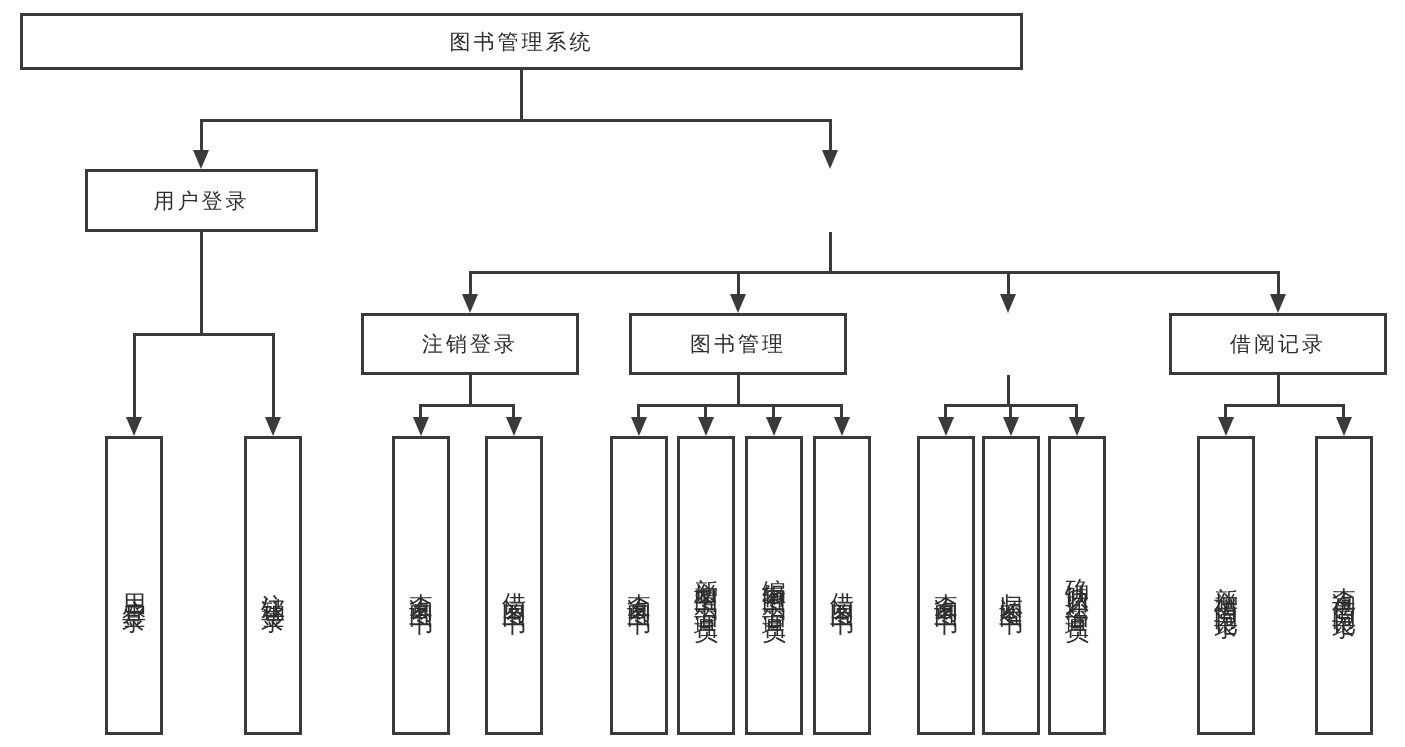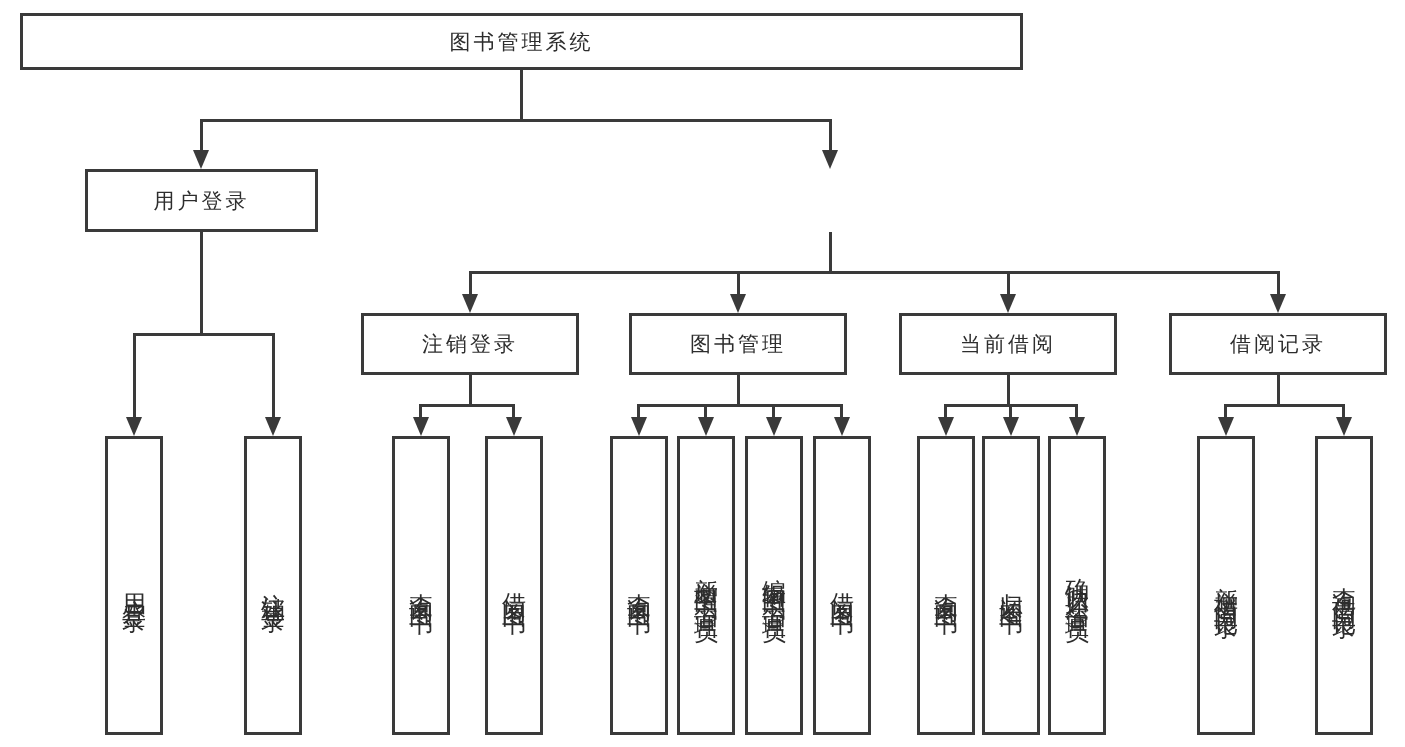--- a/index.html
+++ b/index.html
@@ -94,23 +94,20 @@
   <div class="box hbox" style="left:85px;top:169px;width:233px;height:63px;">
     <span>用户登录</span>
   </div>
 
   <div class="box hbox" style="left:361px;top:313px;width:218px;height:62px;">
     <span>注销登录</span>
   </div>
   <div class="box hbox" style="left:629px;top:313px;width:218px;height:62px;">
     <span>图书管理</span>
   </div>
-  <div class="box hbox" style="left:899px;top:313px;width:218px;height:62px;">
-    <span>当前借阅</span>
-  </div>
   <div class="box hbox" style="left:1169px;top:313px;width:218px;height:62px;">
     <span>借阅记录</span>
   </div>
 
   <div class="box vbox" style="left:105px;top:436px;width:58px;height:299px;">
     <span>用户登录</span>
   </div>
   <div class="box vbox" style="left:244px;top:436px;width:58px;height:299px;">
     <span>注销登录</span>
   </div>

